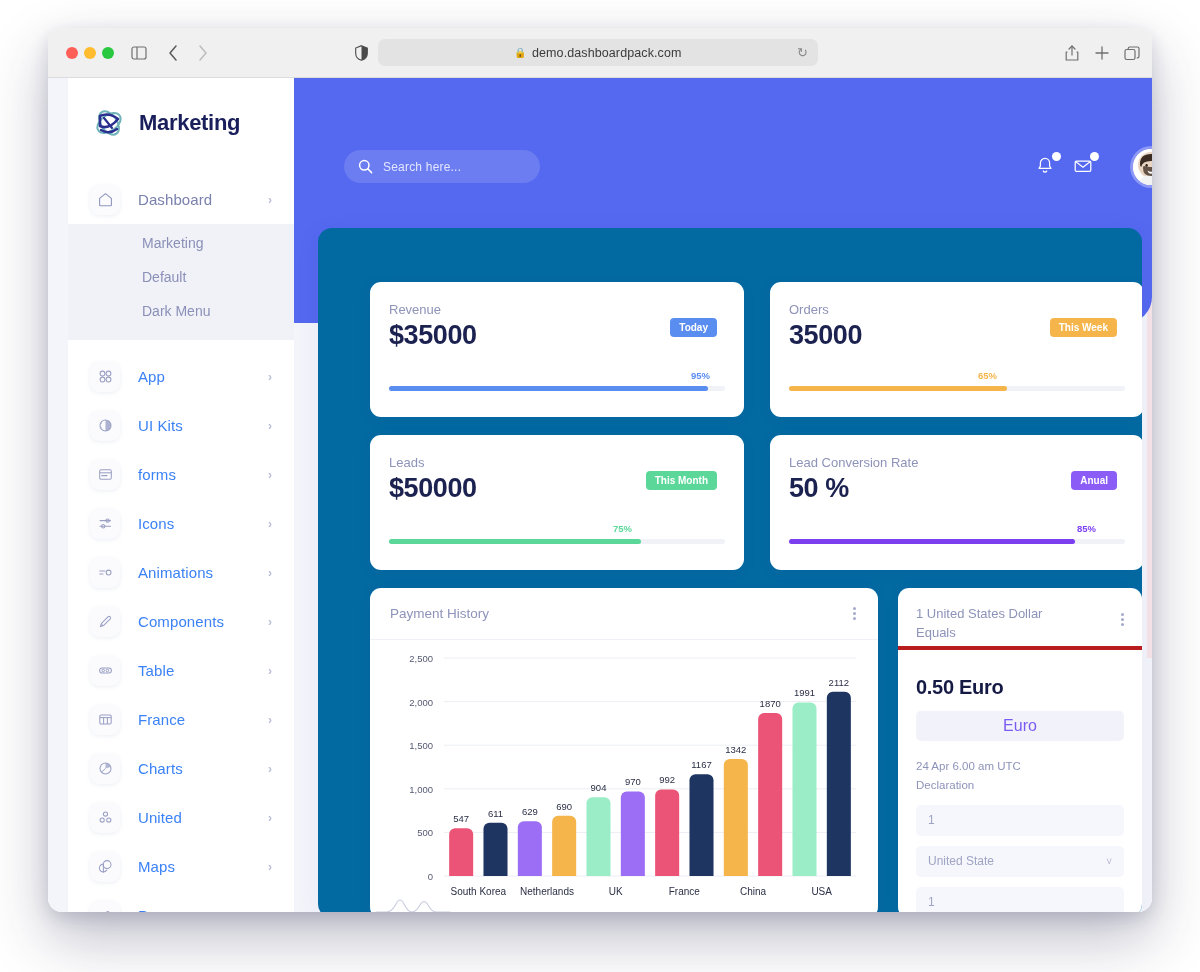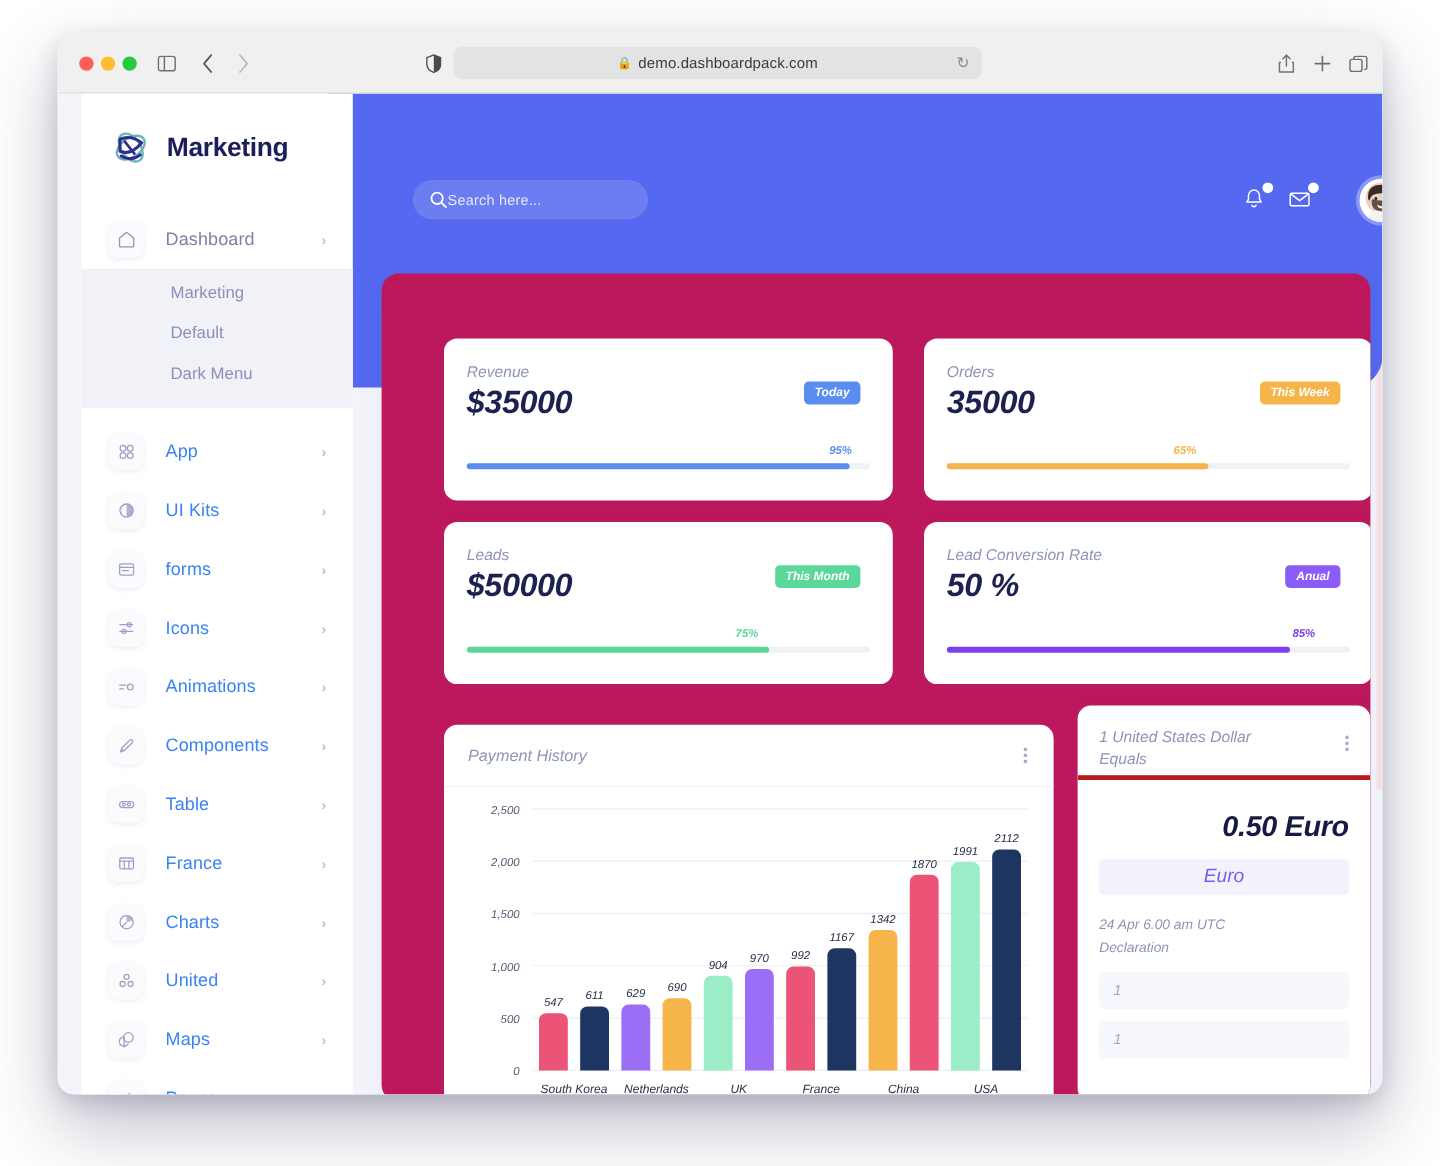--- a/index.html
+++ b/index.html
@@ -133,21 +133,21 @@
     width: 878px; height: 245px;
     background: #5468f0;
     border-bottom-right-radius: 26px;
   }
   #search-box {
     position: absolute; left: 70px; top: 72px;
     width: 196px; height: 33px;
     background: rgba(255,255,255,.14);
     border-radius: 18px;
     display: flex; align-items: center;
-    padding-left: 14px; 
+    padding-left: 14px; gap: 10px;
     cursor: text;
   }
   #search-ph { font-size: 12px; color: #e2e6ff; letter-spacing: .2px; }
 
   .hdr-icon {
     position: absolute; top: 78px;
     width: 22px; height: 22px;
     color: #ffffff;
     cursor: pointer;
   }
@@ -164,25 +164,24 @@
     background: #ffffff;
     box-shadow: 0 0 0 3px rgba(255,255,255,.32);
     overflow: hidden;
     cursor: pointer;
   }
 
   
   #content-panel {
     position: absolute; left: 270px; top: 150px;
     width: 824px; height: 690px;
-    background: #be185d;
+    background: #0369a1;
     border-radius: 14px;
     box-shadow: 0 6px 26px rgba(70,80,140,.07);
     overflow: hidden;
-    font-style: italic;
   }
 
   
   .stat-card {
     position: absolute;
     width: 374px; height: 135px;
     background: #ffffff;
     border-radius: 11px;
     box-shadow: 0 3px 14px rgba(80,90,150,.07);
   }
@@ -202,21 +201,21 @@
   }
   .stat-pct { position: absolute; font-size: 9.5px; font-weight: 700; }
   .bar-track {
     position: absolute; left: 19px; right: 19px; bottom: 26px;
     height: 5px; border-radius: 3px; background: #f1f2f8;
   }
   .bar-fill { height: 5px; border-radius: 3px; }
 
   
   #chart-card {
-    position: absolute; left: 52px; top: 376px;
+    position: absolute; left: 52px; top: 360px;
     width: 508px; height: 330px;
     background: #ffffff;
     border-radius: 11px;
     box-shadow: 0 3px 14px rgba(80,90,150,.07);
     overflow: hidden;
   }
   .card-head {
     height: 52px;
     border-bottom: 1px solid #f0f1f7;
     display: flex; align-items: center;
@@ -248,21 +247,21 @@
     overflow: hidden;
   }
   #cc-head {
     height: 62px;
     border-bottom: 4px solid #b91c1c;
     display: flex; align-items: flex-start;
     padding: 17px 16px 0 18px;
   }
   #cc-title { font-size: 13px; color: #8d93b9; line-height: 1.45; width: 160px; }
   #cc-body { padding: 26px 18px 0 18px; }
-  #cc-rate { font-size: 24px; font-weight: 700; color: #151a45; letter-spacing: -.3px; text-align: right; }
+  #cc-rate { font-size: 20px; font-weight: 700; color: #151a45; letter-spacing: -.3px; }
   #cc-chip {
     margin-top: 12px;
     height: 30px; border-radius: 5px;
     background: #f2f2fb;
     display: flex; align-items: center; justify-content: center;
     font-size: 16px; color: #7b5cf0;
     cursor: pointer;
   }
   #cc-time { margin-top: 16px; font-size: 11.5px; color: #8d93b9; line-height: 1.65; }
   .cc-field {
@@ -681,20 +680,24 @@
           <div id="cc-rate">0.50 Euro</div>
           <div id="cc-chip">Euro</div>
           <div id="cc-time">
             <div>24 Apr 6.00 am UTC</div>
             <div>Declaration</div>
           </div>
           <div class="cc-field">
             <span>1</span>
           </div>
           <div class="cc-field">
+            <span>United State</span>
+            <span class="chev">˅</span>
+          </div>
+          <div class="cc-field">
             <span>1</span>
           </div>
 
         </div>
       </div>
 
     </div>
   </div>
 </div>
 

